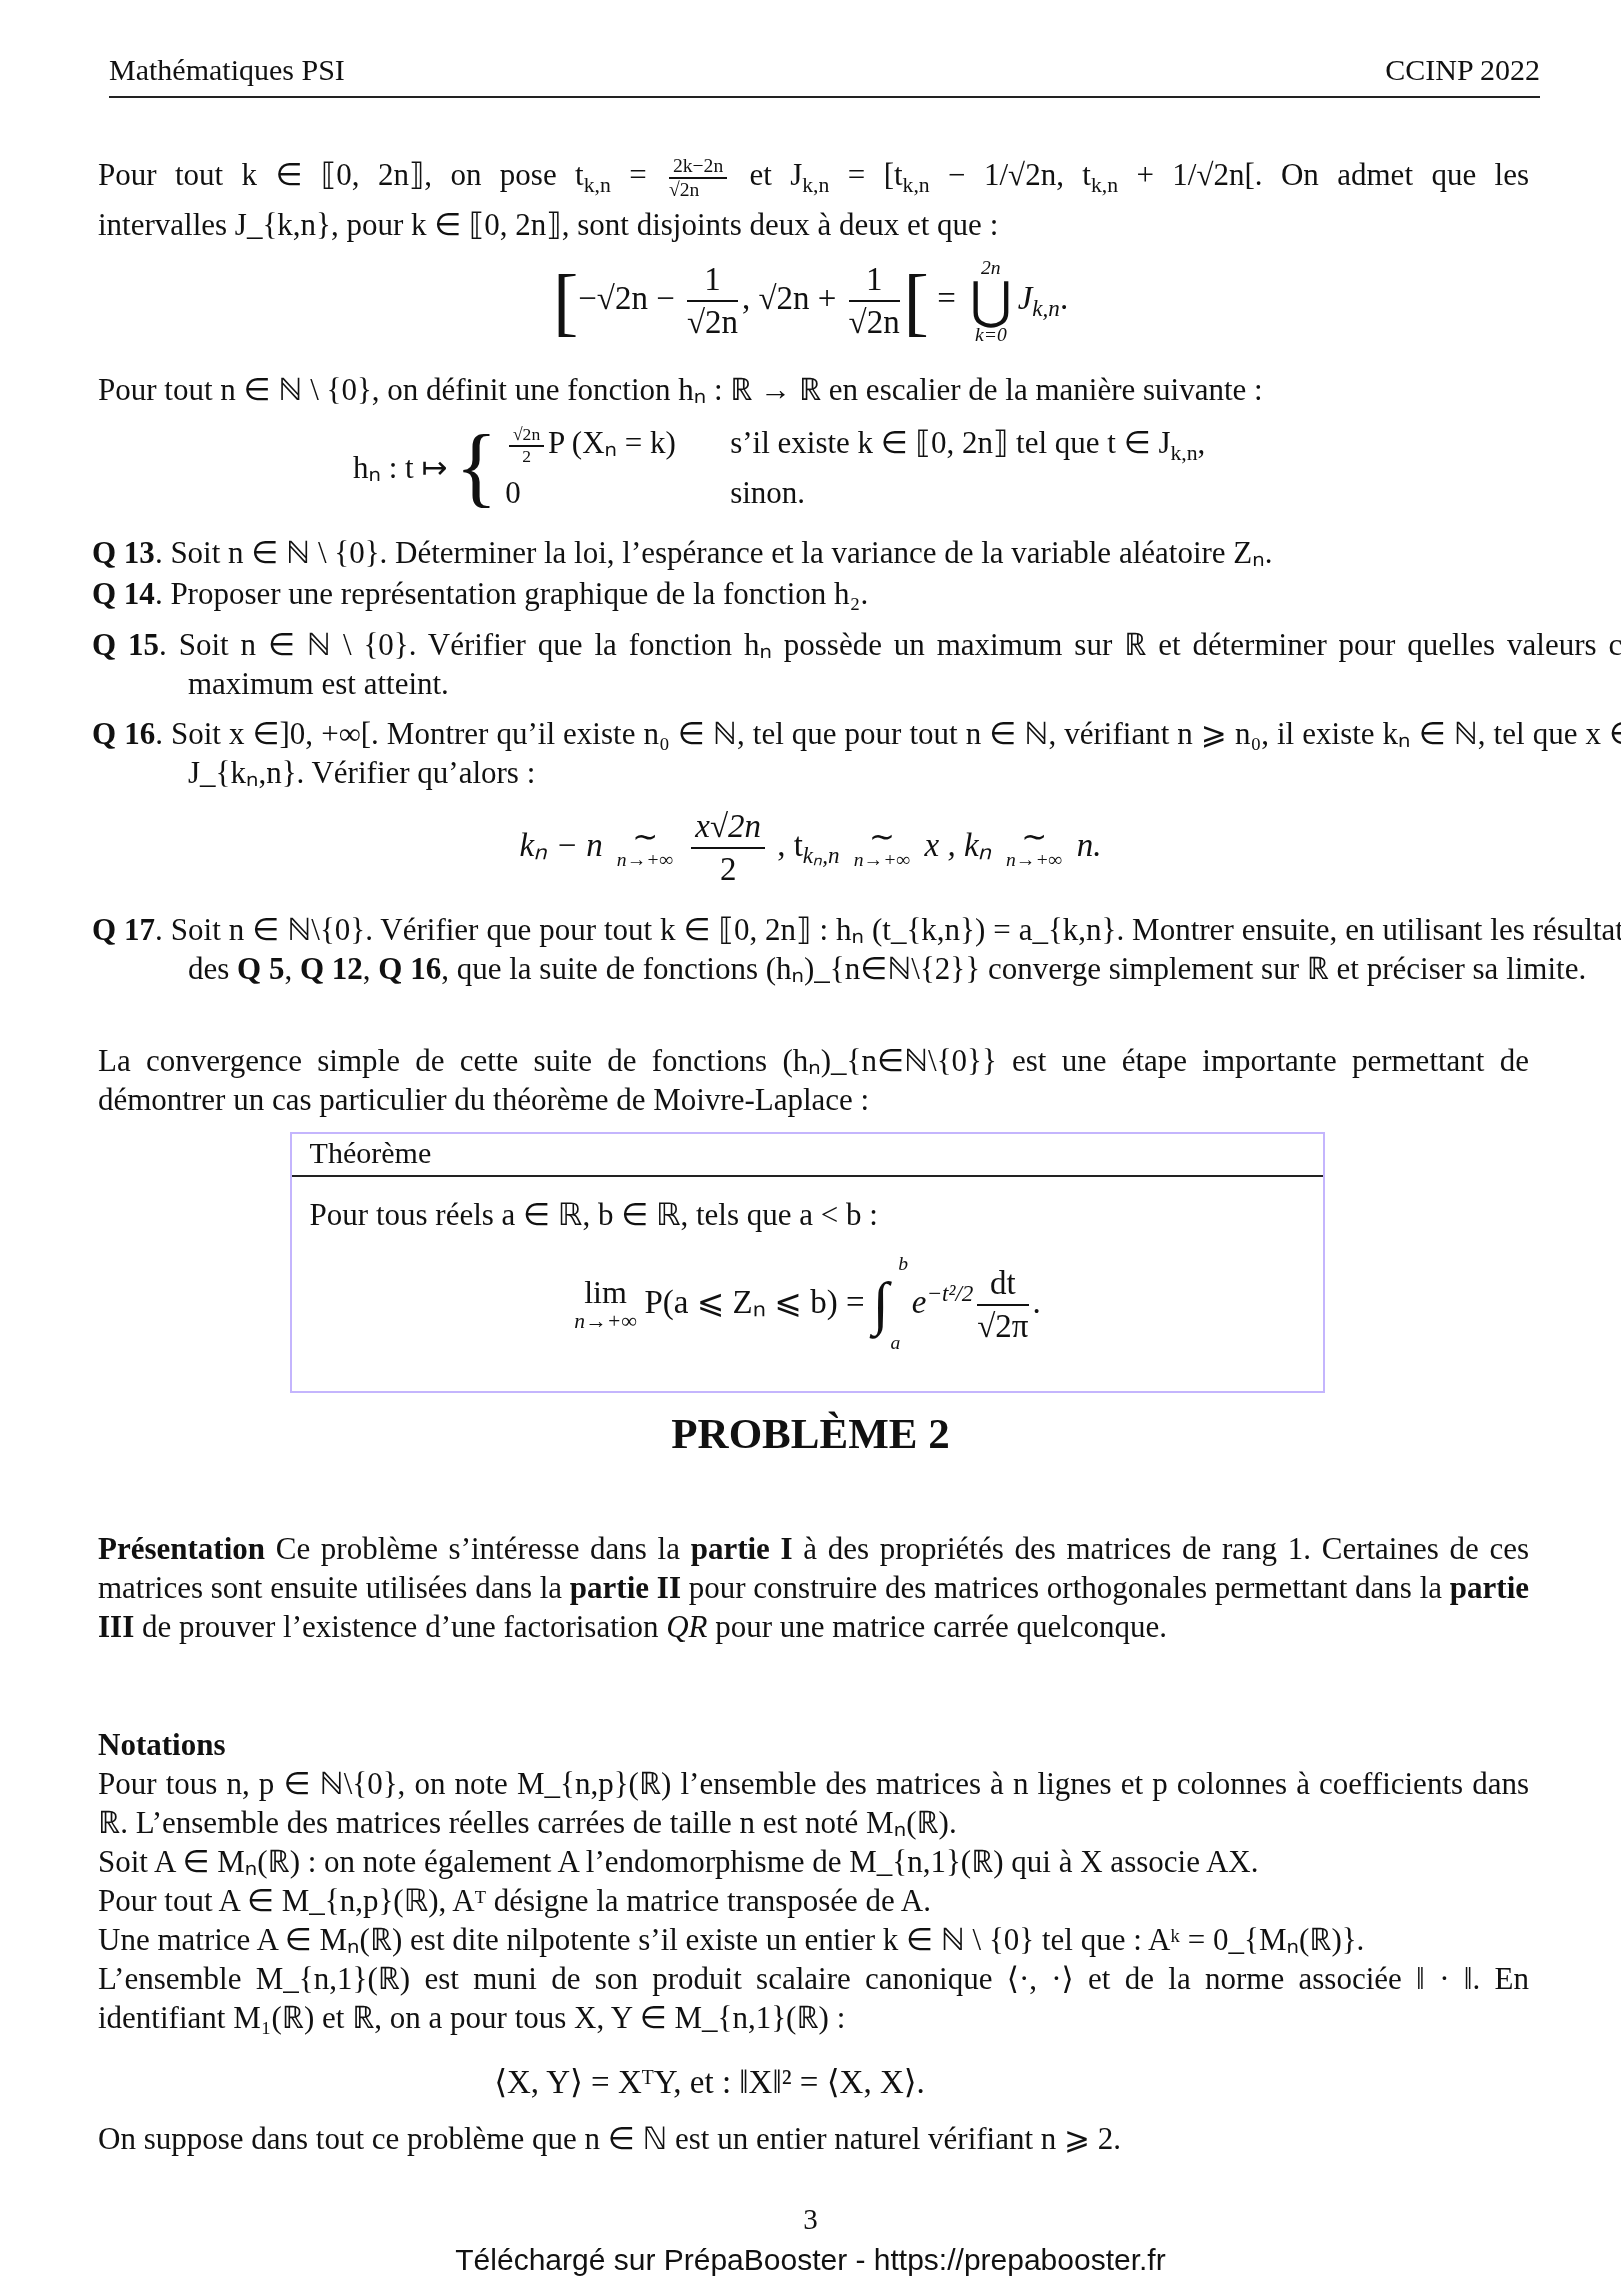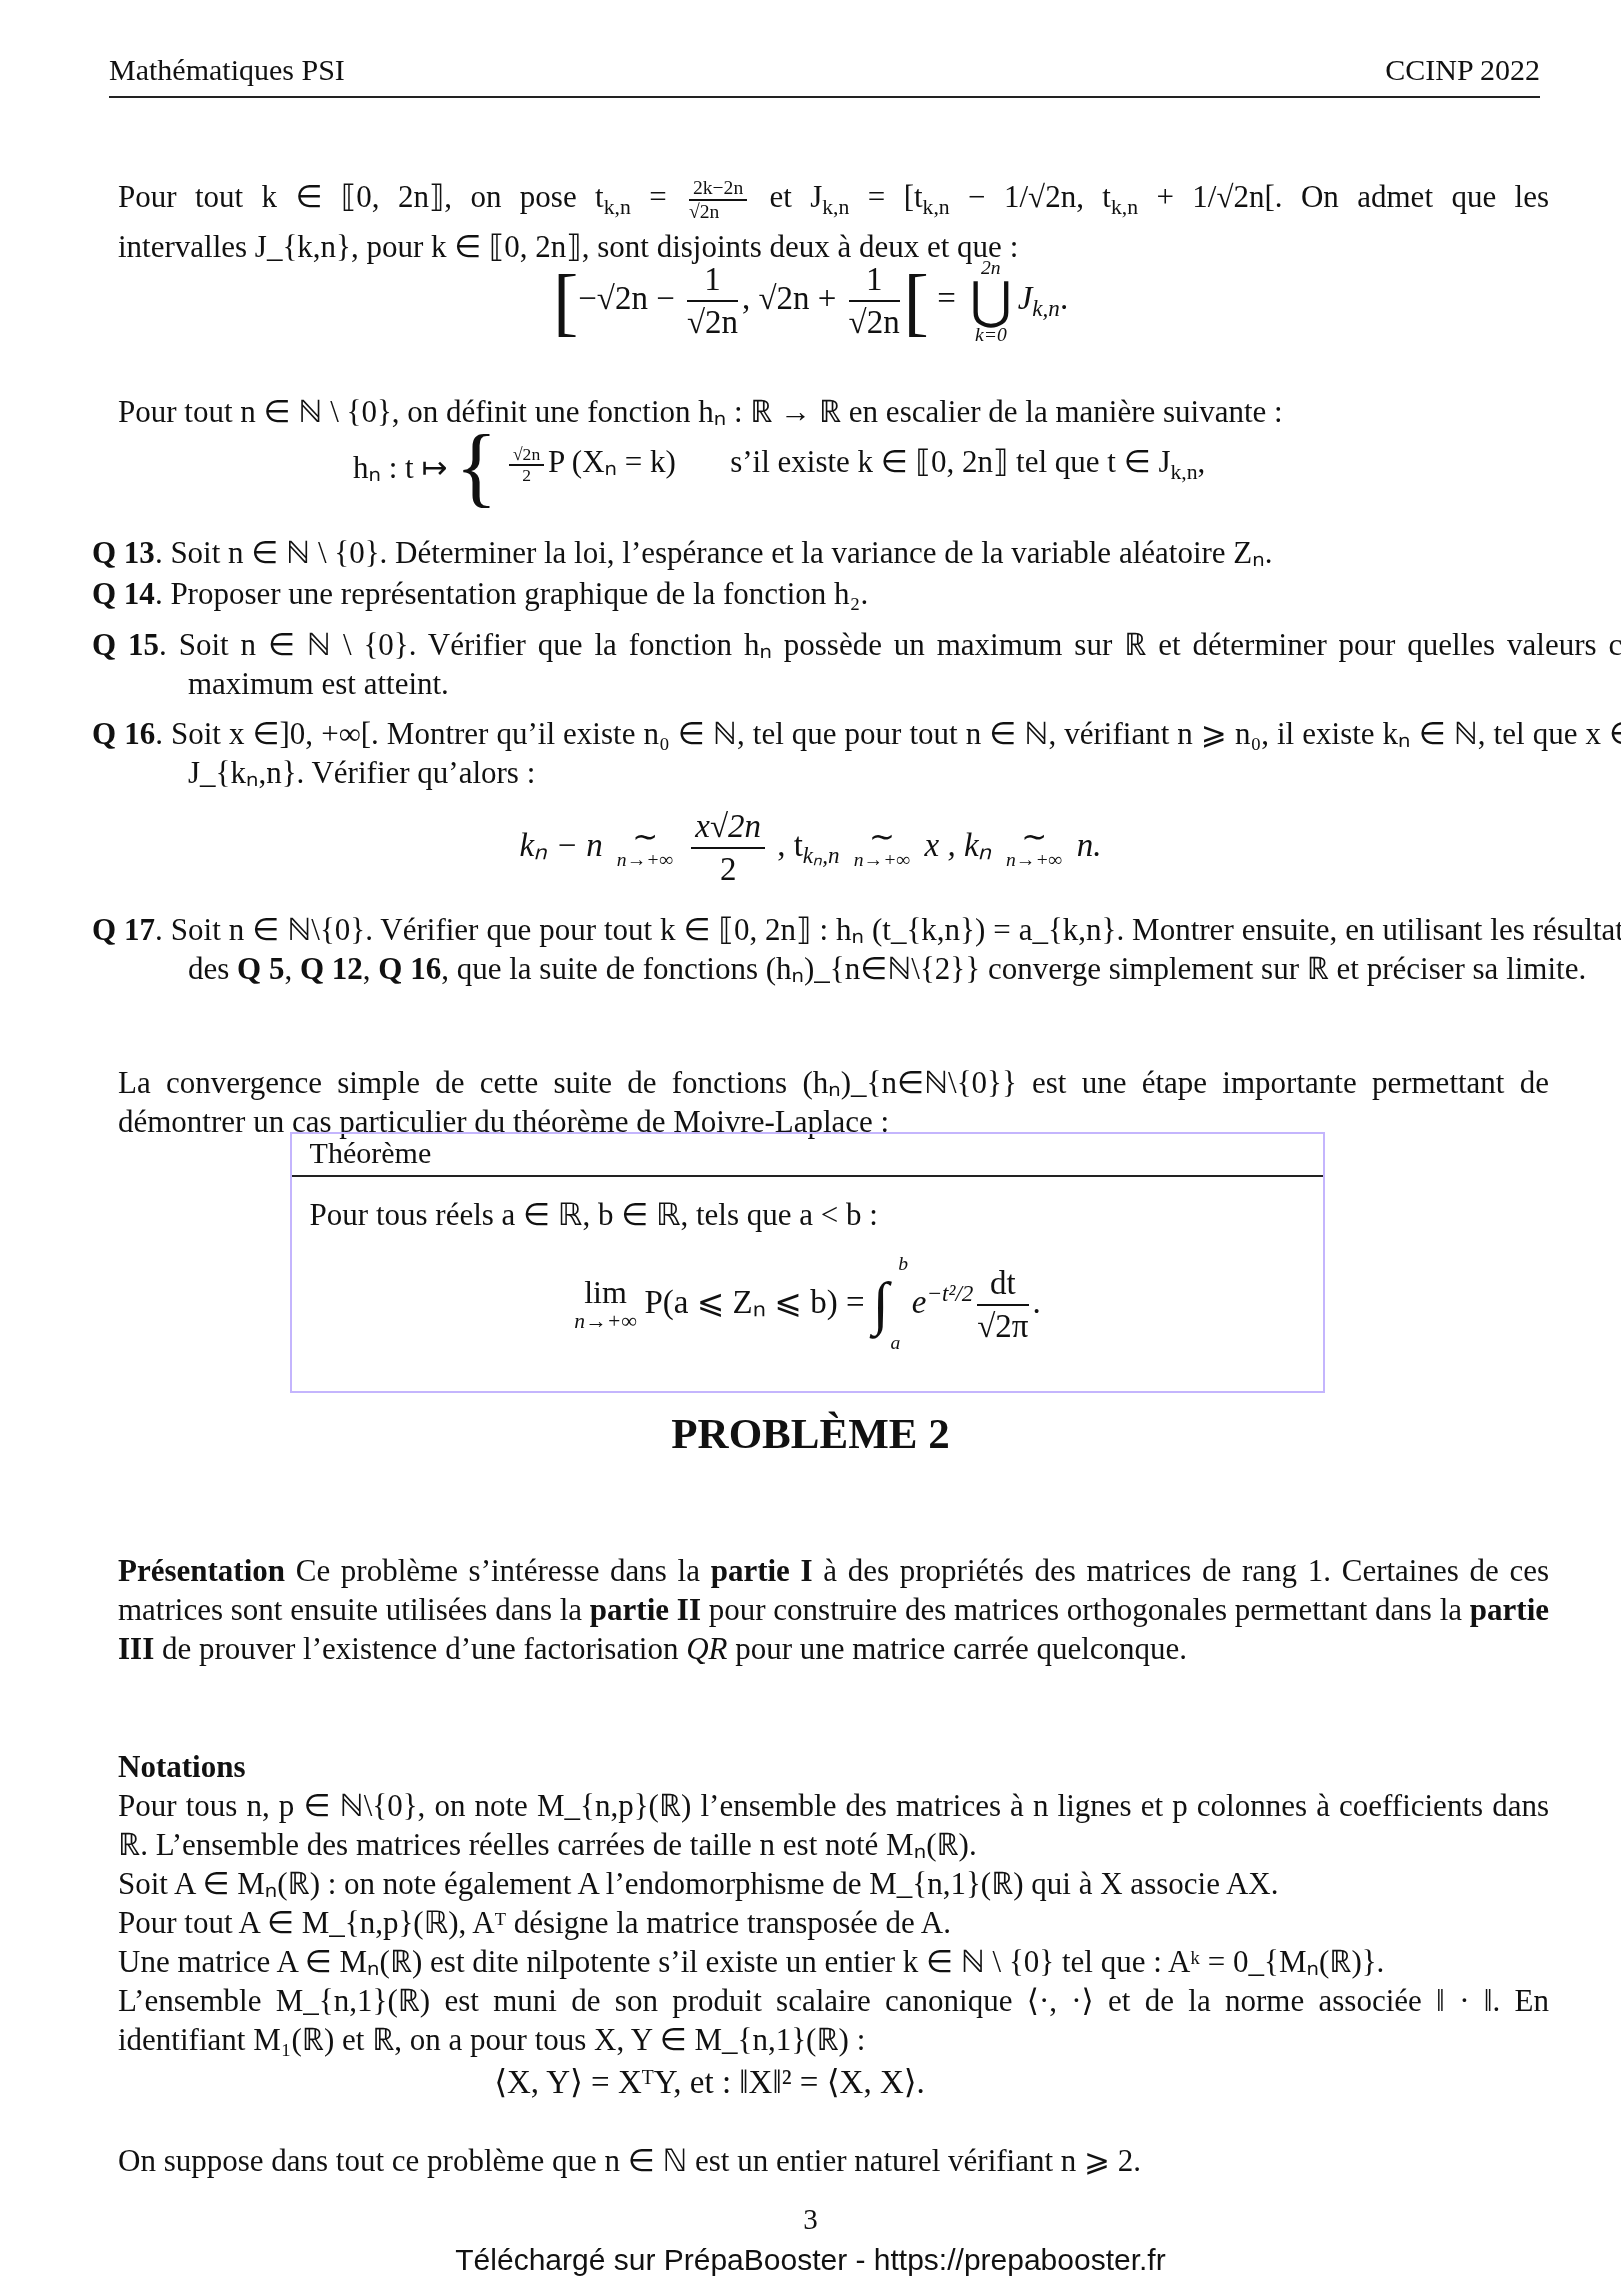--- a/index.html
+++ b/index.html
@@ -4,21 +4,21 @@
 <style>
   html, body { margin: 0; padding: 0; background: #ffffff; }
   body { width: 1621px; height: 2293px; position: relative; overflow: hidden;
          font-family: "DejaVu Serif", "Liberation Serif", serif; color: #111; }
   .page { position: absolute; left: 0; top: 0; width: 1621px; height: 2293px; }
   .abs { position: absolute; }
   .txt { font-family: "Liberation Serif", serif; font-size: 31px; line-height: 39px; }
   .header { left: 109px; top: 49px; width: 1431px; height: 47px; border-bottom: 2px solid #222; }
   .header .l { position: absolute; left: 0; top: 3.9px; font-size: 30px; font-family: "Liberation Serif", serif; }
   .header .r { position: absolute; right: 0; top: 3.9px; font-size: 30px; font-family: "Liberation Serif", serif; }
-  .para { left: 118px; width: 1431px; text-align: justify; margin-top: 22px; }
+  .para { left: 98px; width: 1431px; text-align: justify; }
   .just { text-align-last: justify; }
   .center { text-align: center; }
   .i { font-style: italic; }
   .b { font-weight: bold; }
   .q { left: 92px; width: 1448px; }
   .qlabel { font-weight: bold; }
   .indent { padding-left: 96px; text-indent: -96px; }
   .mathline { font-family: "Liberation Serif", serif; font-size: 33px; }
   .frac { display: inline-block; vertical-align: middle; text-align: center; margin: 0 3.9px; }
   .frac .num { display: block; border-bottom: 2px solid #111; padding: 0 3.9px; line-height: 41px; }
@@ -65,20 +65,21 @@
   <div class="abs mathline center" style="left:0; width:1621px; top:257px;">
     <span class="bigbr">[</span><span>−√2n − </span><span class="frac"><span class="num">1</span><span class="den">√2n</span></span><span>, √2n + </span><span class="frac"><span class="num">1</span><span class="den">√2n</span></span><span class="bigbr">[</span><span> = </span><span class="bigcup"><span class="i">2n</span><span class="sym">⋃</span><span class="i">k=0</span></span><span class="i">J</span><span class="sub i">k,n</span><span>.</span>
   </div>
 
   <div class="abs para txt" style="top:370px;">Pour tout n ∈ ℕ \ {0}, on définit une fonction hₙ : ℝ → ℝ en escalier de la manière suivante :</div>
   <div class="abs txt" style="left:353px; top:423px; width:1078px;">
     <span style="vertical-align:middle;">hₙ : t ↦</span>
     <span class="brace">{</span>
     <span class="cases">
       <span class="row"><span class="c1"><span class="frac" style="font-size:17.6px;"><span class="num" style="line-height:19.6px;">√2n</span><span class="den" style="line-height:19.6px;">2</span></span><span>P (Xₙ = k)</span></span><span>s’il existe k ∈ ⟦0, 2n⟧ tel que t ∈ J</span><span class="sub">k,n</span><span>,</span></span>
+      <span class="row"><span class="c1">0</span><span>sinon.</span></span>
     </span>
   </div>
 
   <div class="abs q txt indent" style="top:533px;">
     <span class="qlabel">Q 13</span><span>. Soit n ∈ ℕ \ {0}. Déterminer la loi, l’espérance et la variance de la variable aléatoire Zₙ.</span>
   </div>
   <div class="abs q txt indent" style="top:574px;">
     <span class="qlabel">Q 14</span><span>. Proposer une représentation graphique de la fonction h₂.</span>
   </div>
   <div class="abs q txt indent" style="top:625px; text-align:justify;">

